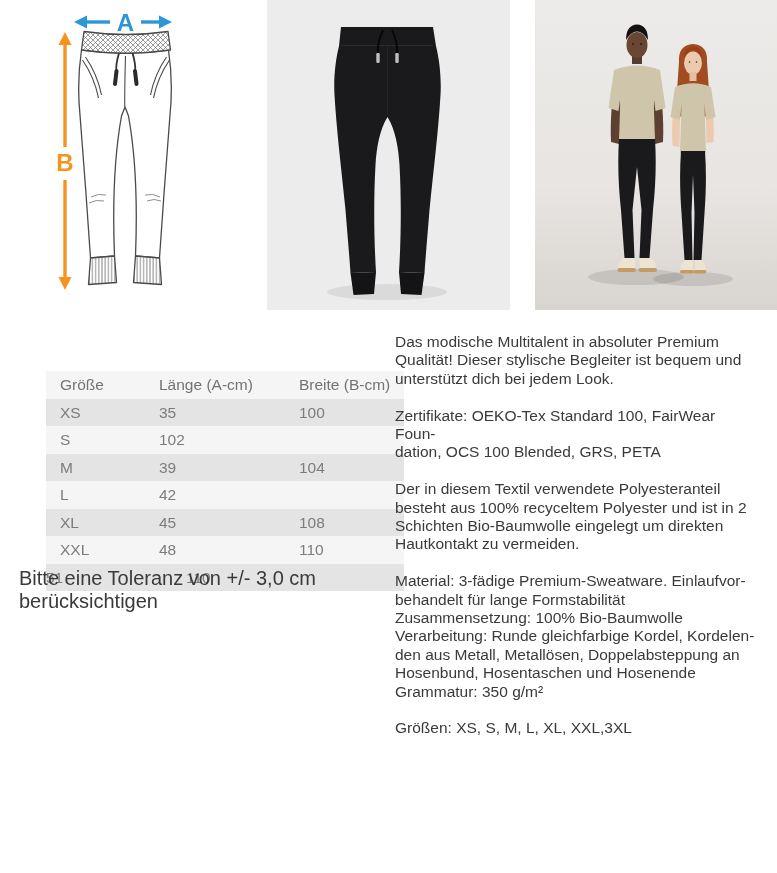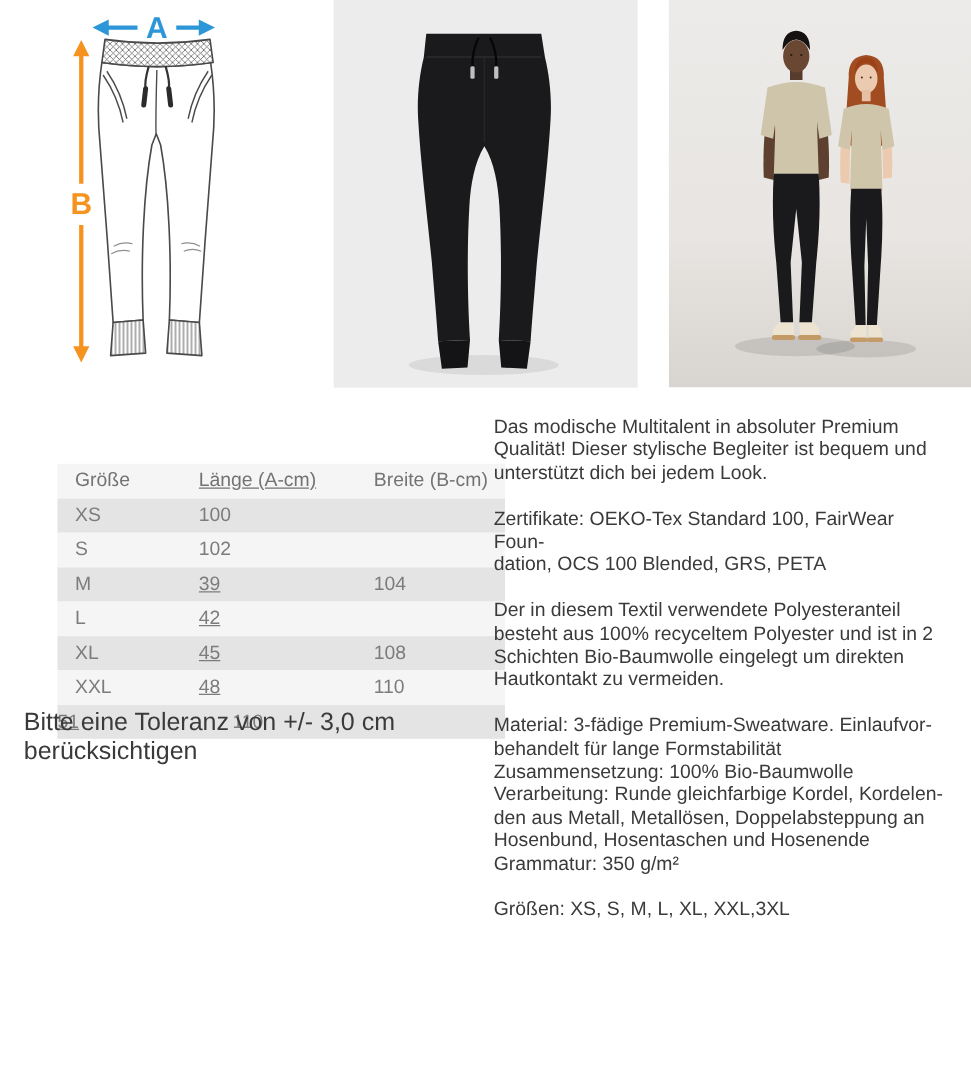--- a/index.html
+++ b/index.html
@@ -18,21 +18,21 @@
     position:absolute;left:46px;top:339px;width:358px;
     background:var(--table-bg,#f6f5f5);
     color:var(--table-text,#7c7c7c);
     font-size:15.5px;
     margin-top:32px;
   }
   .t-row{display:flex;height:27.5px;line-height:27.5px;}
   .t-row.stripe{background:var(--table-stripe,#e5e4e4);}
   .t-cell{white-space:nowrap;overflow:hidden;}
   .t-cell.c1{width:113px;padding-left:14px;box-sizing:border-box;}
-  .t-cell.c2{width:140px;text-decoration:underline;}
+  .t-cell.c2{width:140px;}
   .t-cell.c3{flex:1;}
   #header-row{color:var(--table-header-text,#737373);}
   
   #tolerance-note{
     position:absolute;left:19px;top:567px;width:380px;
     font-size:20px;color:var(--body-text,#3a3a3a);
   }
   #product-description{
     position:absolute;left:395px;top:333px;width:364px;
     font-size:15.5px;line-height:18.4px;color:var(--body-text,#3a3a3a);
@@ -172,20 +172,21 @@
   </div>
 
   <div id="size-table">
     <div class="t-row" id="header-row">
       <div class="t-cell c1">Größe</div>
       <div class="t-cell c2">Länge (A-cm)</div>
       <div class="t-cell c3">Breite (B-cm)</div>
     </div>
     <div class="t-row stripe">
       <div class="t-cell c1">XS</div>
+      <div class="t-cell c2">35</div>
       <div class="t-cell c3">100</div>
     </div>
     <div class="t-row">
       <div class="t-cell c1">S</div>
       <div class="t-cell c3">102</div>
     </div>
     <div class="t-row stripe">
       <div class="t-cell c1">M</div>
       <div class="t-cell c2">39</div>
       <div class="t-cell c3">104</div>

